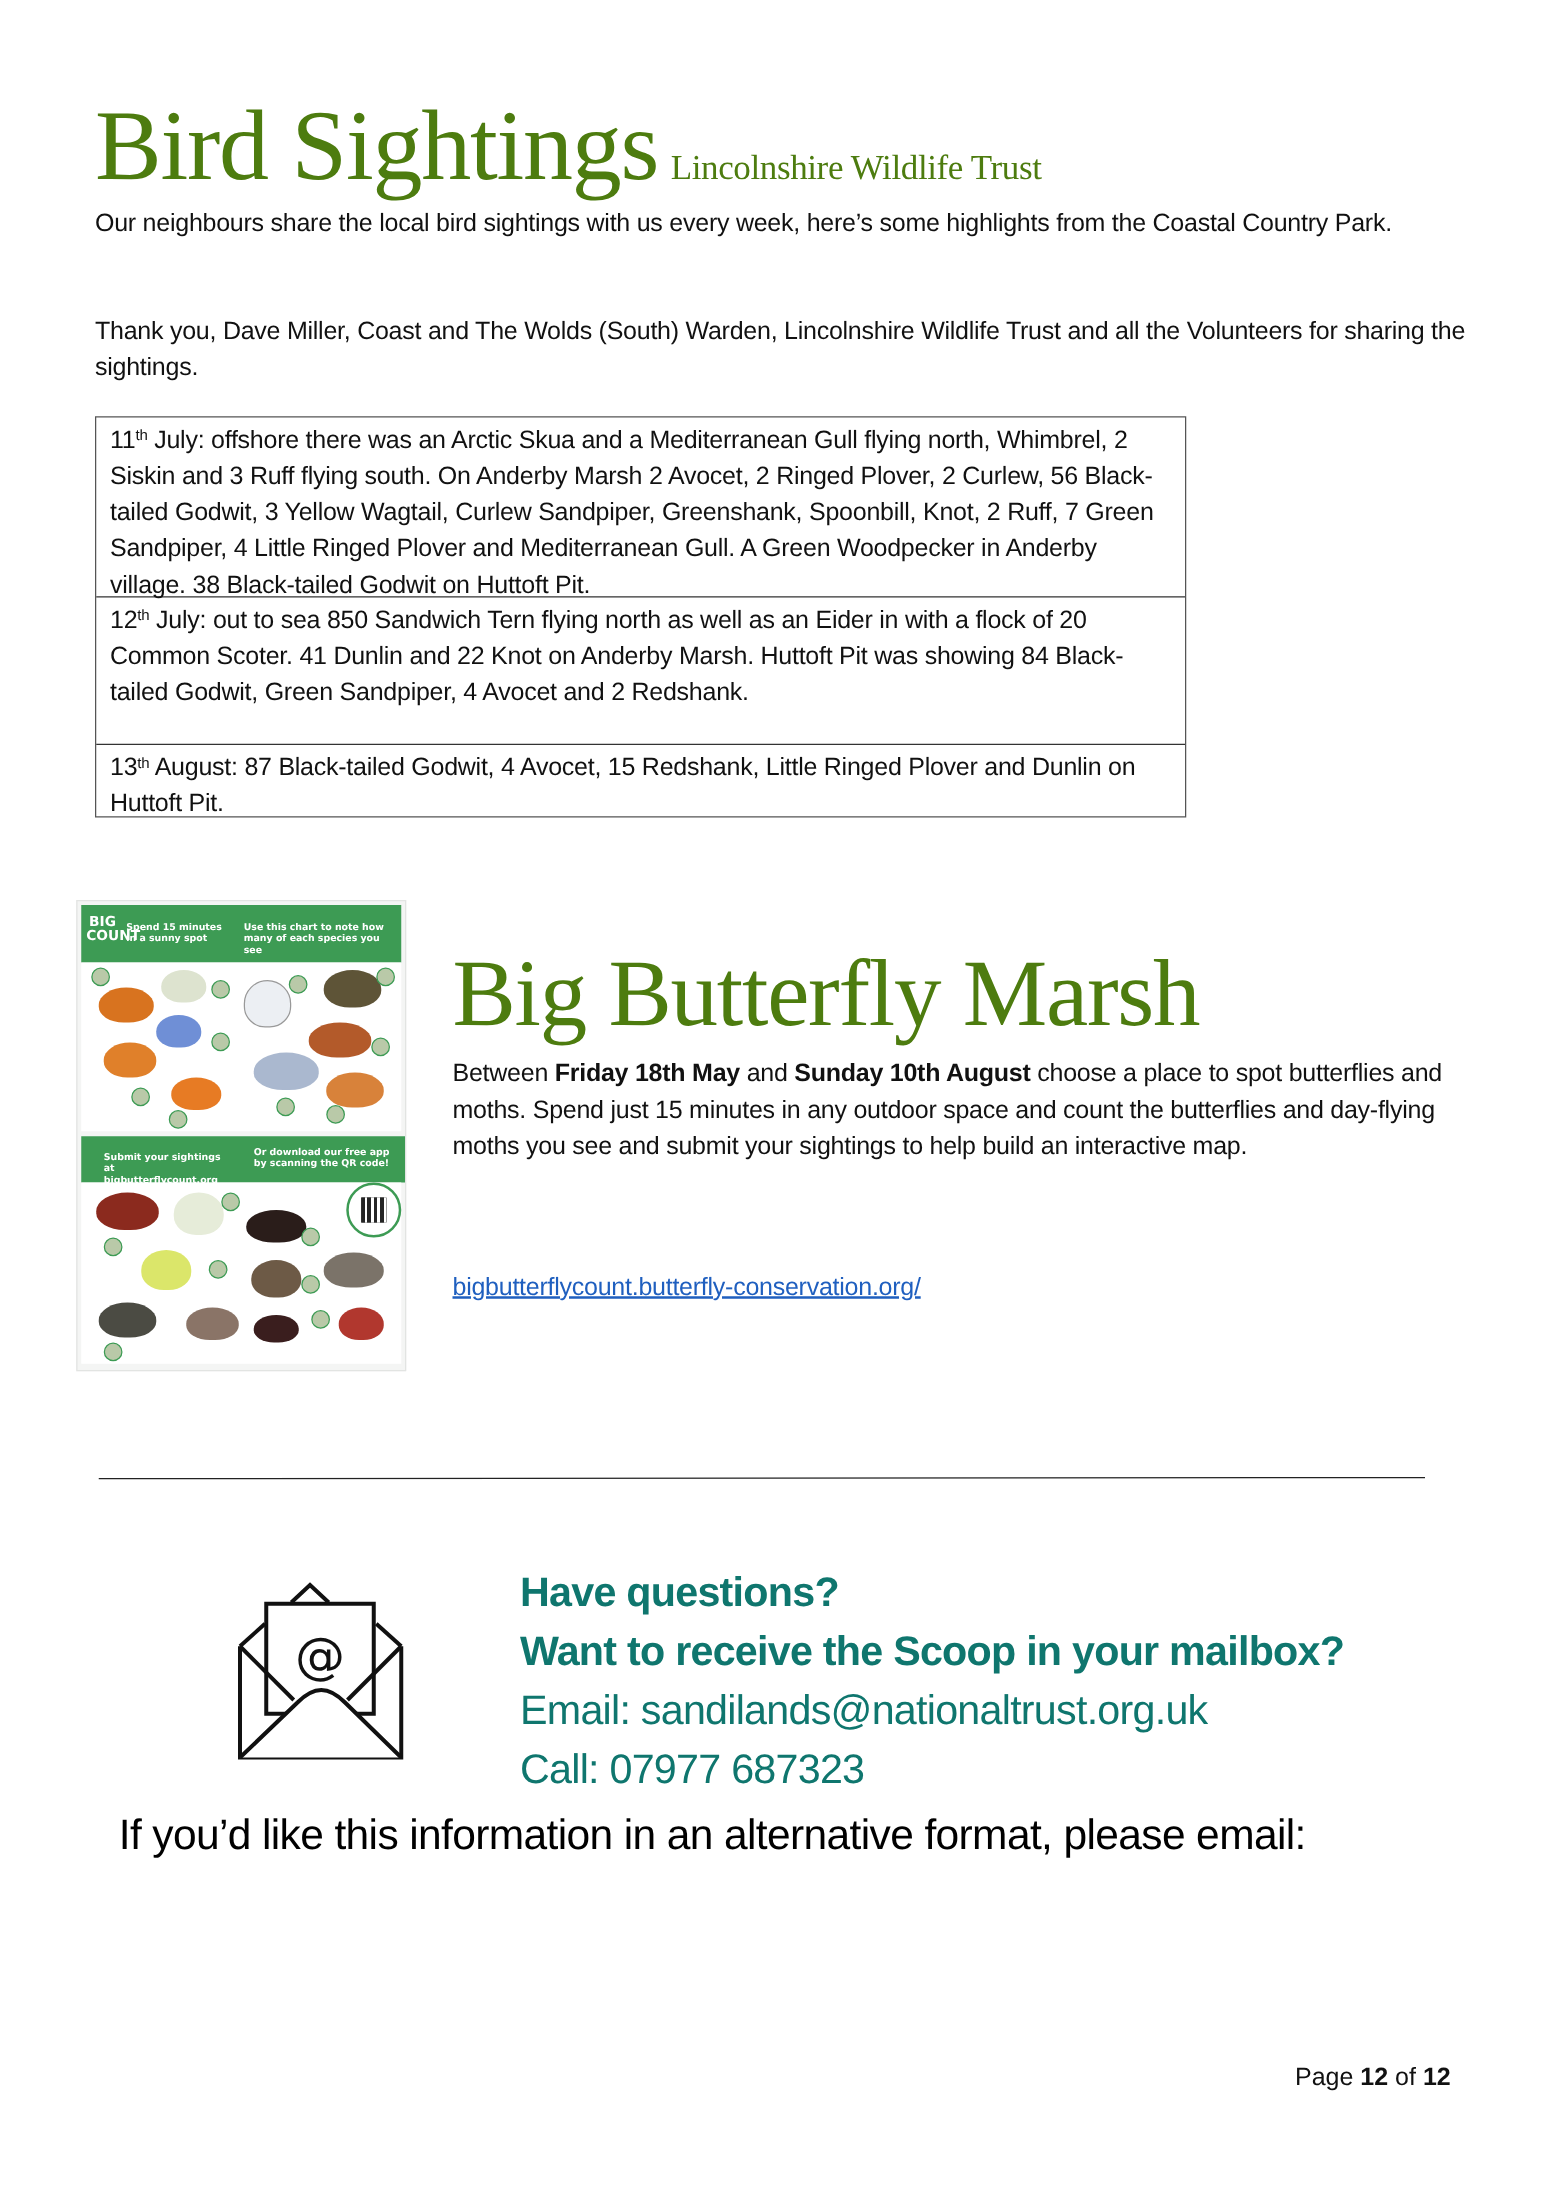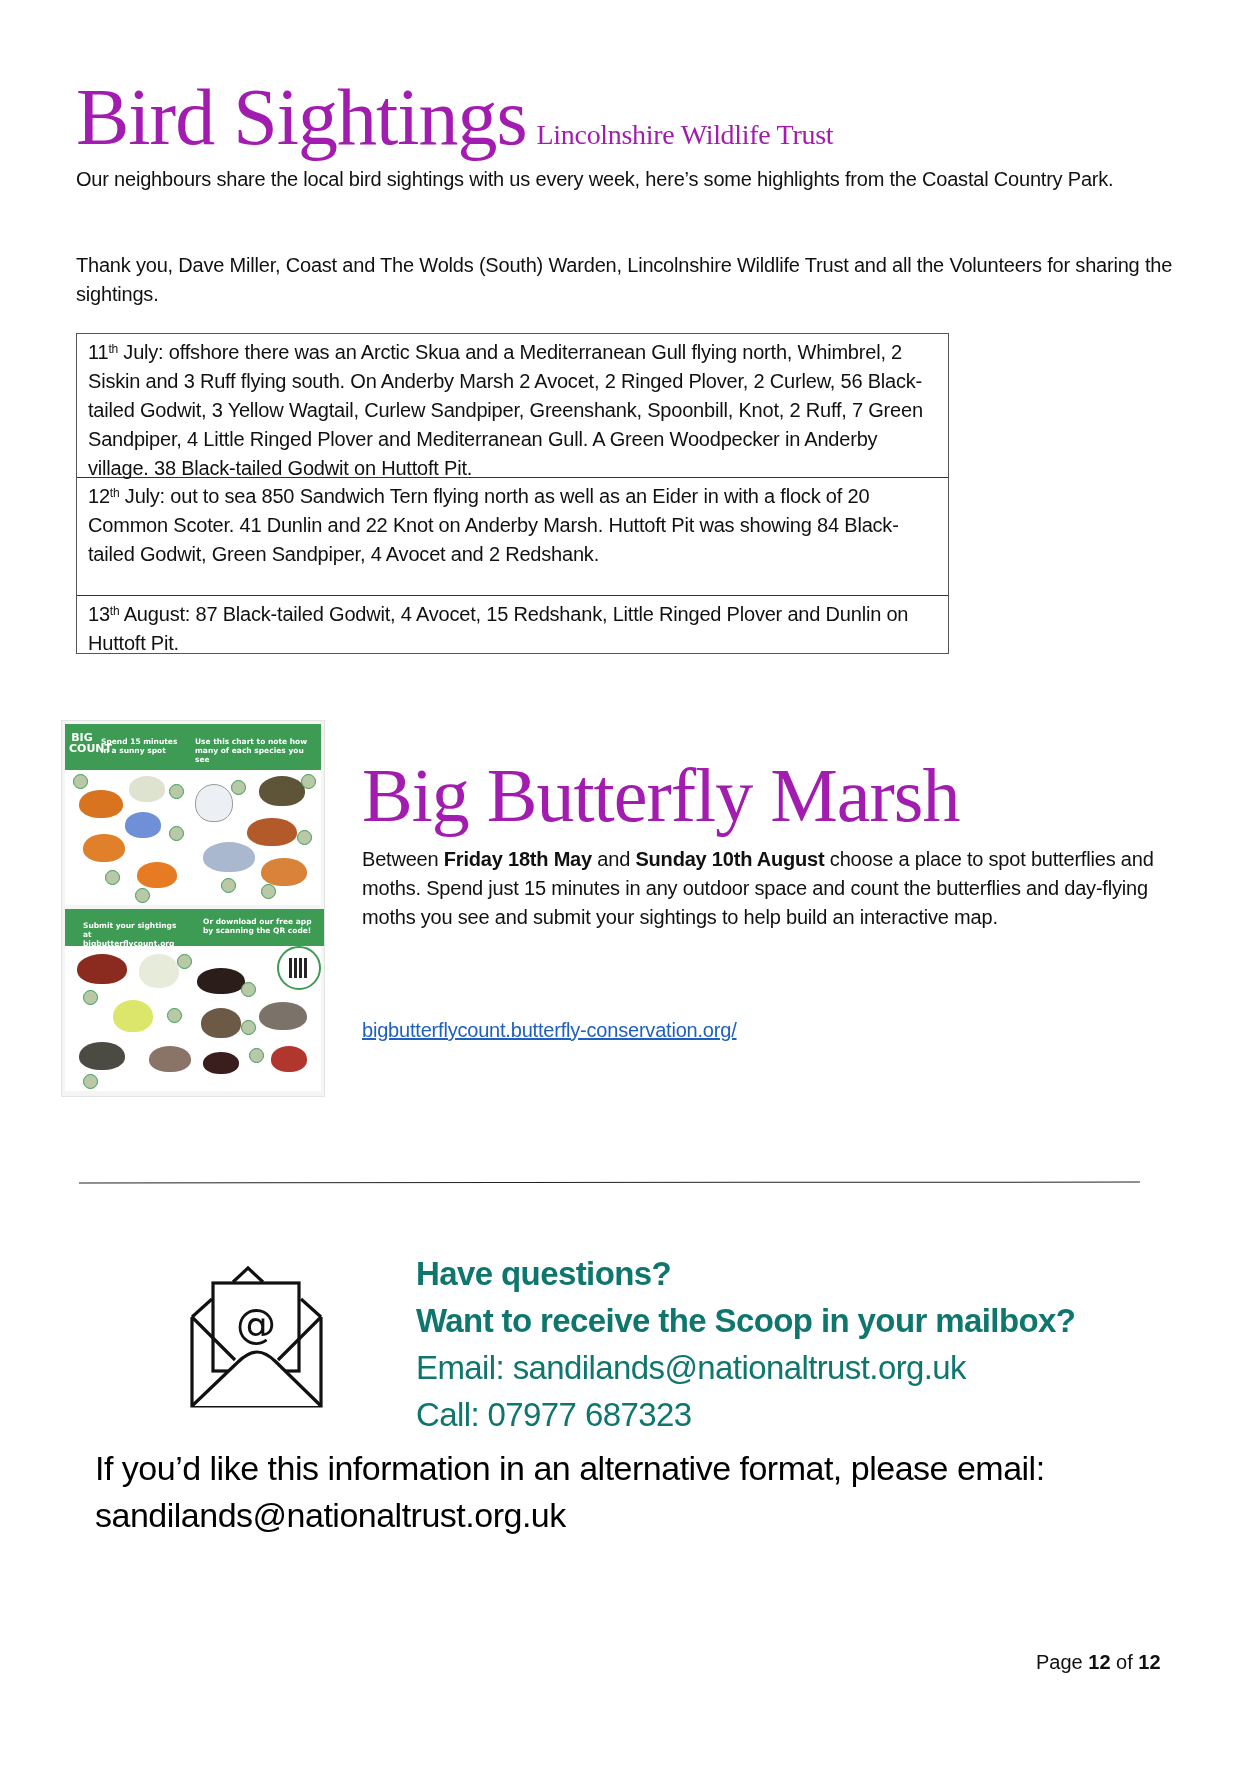--- a/index.html
+++ b/index.html
@@ -1,18 +1,18 @@
 <!DOCTYPE html>
 <html><head>
 <meta charset="utf-8">
 <style>
   html, body { margin:0; padding:0; background:#ffffff; }
   body { width:1250px; height:1768px; position:relative; overflow:hidden; color:#111; font-family:"Liberation Sans", sans-serif; }
   .abs { position:absolute; }
-  .serif-title { font-family:"Liberation Serif", serif; font-weight:normal; letter-spacing:-1px; color:#a21caf; }
+  .serif-title { font-family:"Liberation Serif", serif; font-weight:normal; letter-spacing:-1px; color:#4d7c0f; }
   .body-txt { font-family:"Liberation Sans", sans-serif; font-size:20px; line-height:29px; color:#111; letter-spacing:-0.2px; }
 
   #title-bird { left:76px; top:72px; font-size:80px; line-height:90px; white-space:nowrap; }
   #title-bird .sub { font-size:28px; letter-spacing:-0.3px; margin-left:10px; }
 
   #intro1 { left:76px; top:165px; width:1100px; }
   #intro2 { left:76px; top:251px; width:1110px; }
 
   #sightings { left:76px; top:333px; width:873px; border:1.5px solid #555; box-sizing:border-box; }
   .row { border-top:1.5px solid #333; padding:4px 10px 0 11px; box-sizing:border-box; }
@@ -157,16 +157,15 @@
 
 <div id="contact" class="abs">
   <div class="b">Have questions?</div>
   <div class="b">Want to receive the Scoop in your mailbox?</div>
   <div>Email: sandilands@nationaltrust.org.uk</div>
   <div>Call: 07977 687323</div>
 </div>
 
 <div id="alt" class="abs">
   <div>If you’d like this information in an alternative format, please email:</div>
-  <div>sandilands@nationaltrust.org.uk</div>
 </div>
 
 <div id="footer" class="abs"><span>Page </span><b>12</b><span> of </span><b>12</b></div>
 
 </body></html>

